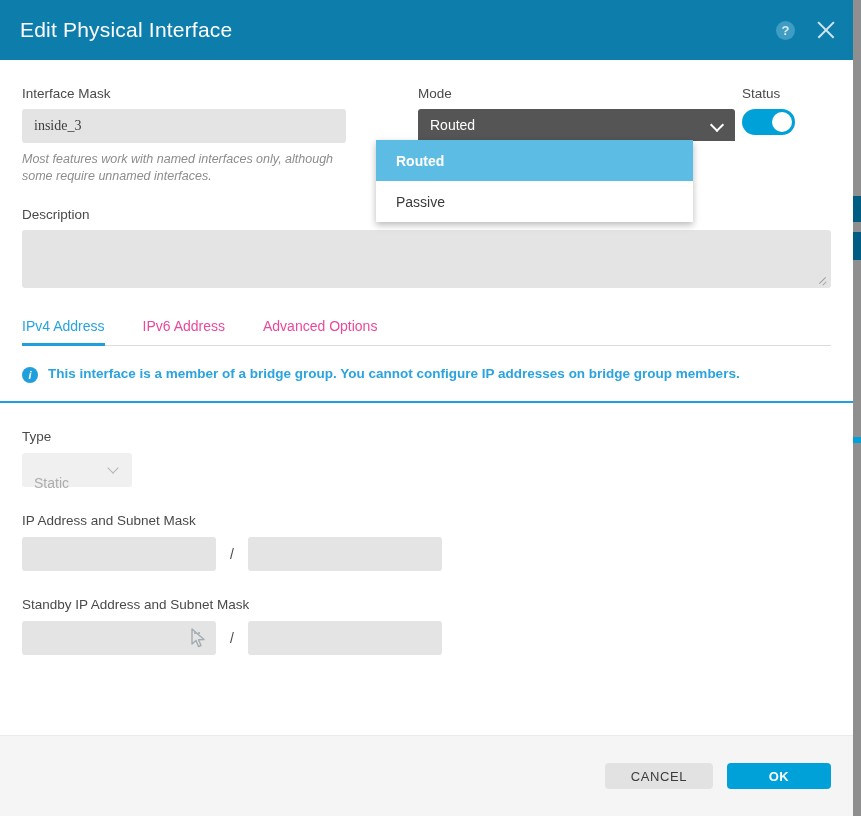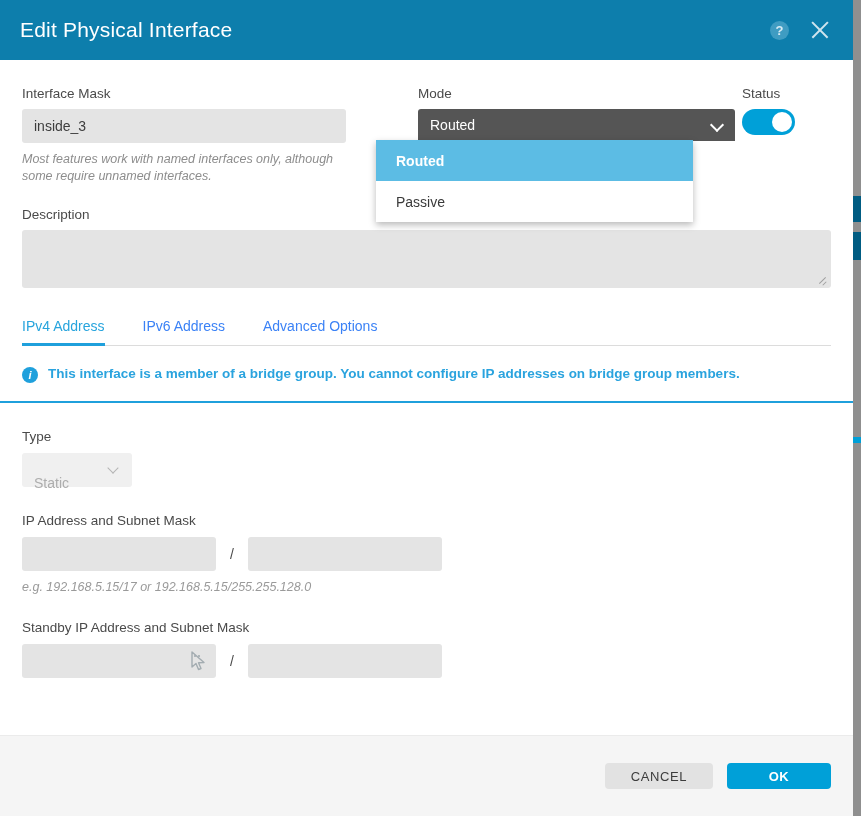--- a/index.html
+++ b/index.html
@@ -32,21 +32,21 @@
     background: #ffffff;
     z-index: 1;
     display: flex; flex-direction: column;
   }
 
   
   .dlg-header {
     height: 60px;
     background: #0d7eac;
     display: flex; align-items: center;
-    padding: 0 22px 0 20px;
+    padding: 0 16px 0 20px;
     flex: 0 0 60px;
   }
   .dlg-title {
     color: #ffffff;
     font-size: 21px;
     letter-spacing: .2px;
     flex: 1;
   }
   .hdr-icons { display: flex; align-items: center; gap: 20px; }
   .help-icon {
@@ -80,21 +80,21 @@
   .col-mode  { width: 344px; position: relative; padding-left: 42px; }
   .col-status{ flex: 1; padding-left: 22px; }
 
   .fld-label {
     font-size: 13.5px; color: #4a4a4a; margin-bottom: 8px; display: block;
   }
   .text-input {
     width: 324px; height: 34px;
     background: #e4e4e4; border: none; border-radius: 3px;
     padding: 0 12px; font-size: 14px; color: #3d3d3d;
-    font-family: Liberation Sans, sans-serif;
+    font-family: Liberation Serif, serif;
     outline: none;
   }
   .hint {
     font-size: 12.5px; color: #8d8d8d; font-style: italic;
     margin-top: 8px; line-height: 1.35; width: 324px;
   }
 
   
   .select-box {
     width: 317px; height: 32px;
@@ -164,21 +164,21 @@
 
   
   .tabs {
     margin-top: 24px;
     display: flex; align-items: flex-end;
     border-bottom: 1px solid #dcdcdc;
     height: 34px;
     width: 809px;
   }
   .tab {
-    font-size: 14px; color: #3b82f6; cursor: pointer;
+    font-size: 14px; color: #ec4899; cursor: pointer;
     padding: 0 0 9px 0; margin-right: 38px;
     border-bottom: 3px solid transparent;
     position: relative; bottom: -1px;
   }
   .tab.active { color: #27a4dd; border-bottom-color: #1fa0dc; }
 
   
   .info-banner {
     position: relative;
     margin-left: -22px; margin-right: -22px;
@@ -334,21 +334,20 @@
         </div>
       </div>
 
       <div class="blk">
         <div class="sec-label">IP Address and Subnet Mask</div>
         <div class="ip-row">
           <input class="ip-input" type="text" value="" style="">
           <span class="slash">/</span>
           <input class="mask-input" type="text" value="" style="">
         </div>
-        <div class="eg">e.g. 192.168.5.15/17 or 192.168.5.15/255.255.128.0</div>
       </div>
 
       <div class="blk">
         <div class="sec-label">Standby IP Address and Subnet Mask</div>
         <div class="ip-row">
           <div class="cursor-holder">
             <input class="ip-input" type="text" value="" style="">
             <svg class="mouse-cursor" viewBox="0 0 20 22">
               <path d="M4 2 L4 17 L8 13.5 L10.5 19.5 L13 18.5 L10.5 12.8 L16 12.5 Z" fill="none" stroke="#8e9aa0" stroke-width="1.4" stroke-linejoin="round"></path>
               <circle cx="7" cy="6" r="1.1" fill="#8e9aa0"></circle>

